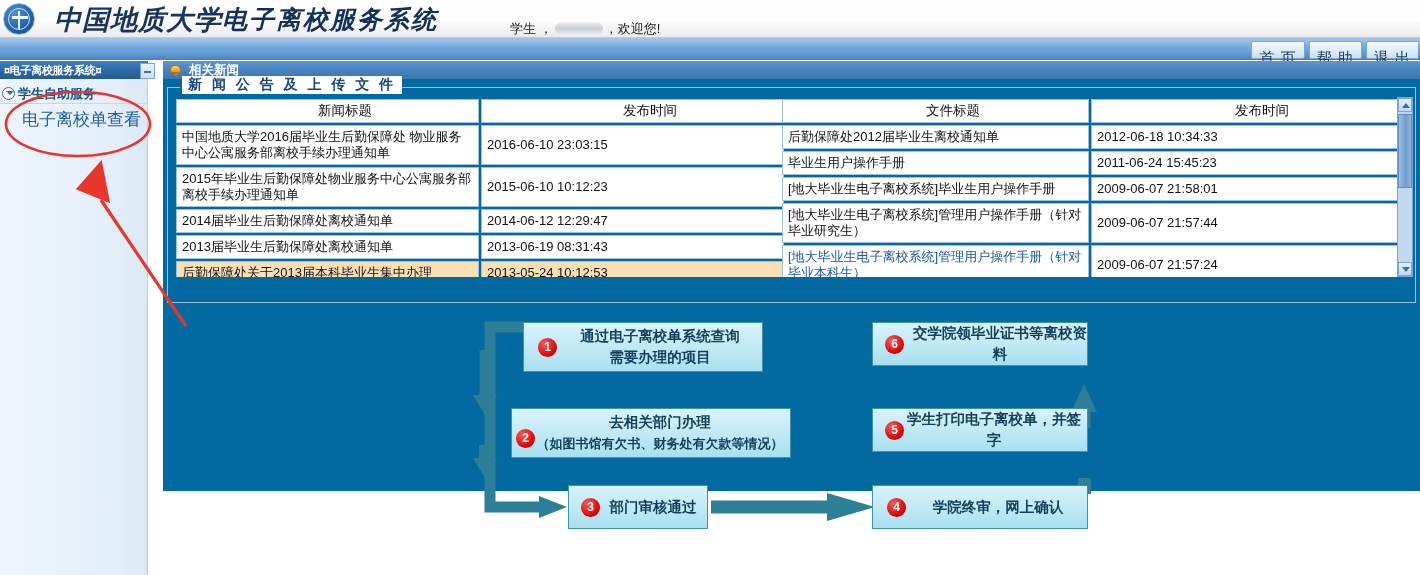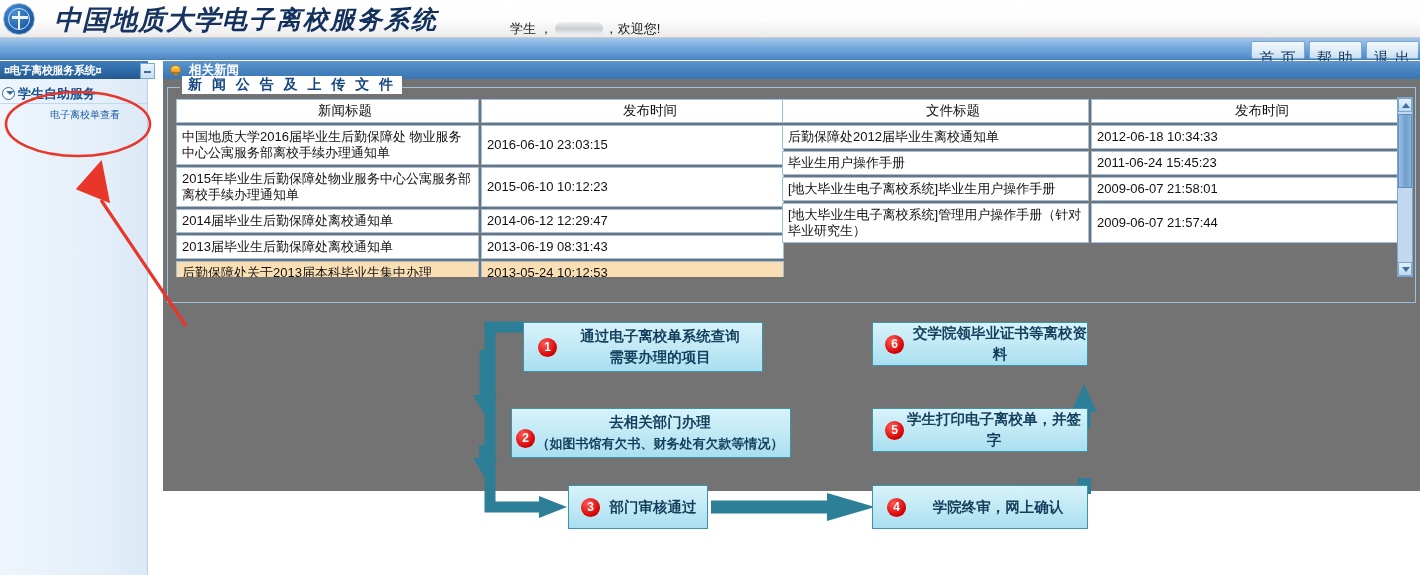--- a/index.html
+++ b/index.html
@@ -102,38 +102,38 @@
     border: 1.5px solid #2f6ba9; border-radius: 50%;
     background: #ffffff;
   }
   .side-group .chev::after {
     content: ""; position: absolute; left: 2.5px; top: 3px;
     border-left: 4px solid transparent; border-right: 4px solid transparent;
     border-top: 4px solid #2f6ba9;
   }
   .side-link {
     position: absolute; left: 0; top: 47px; width: 148px;
-    font-size: 10px; color: #1d5fa6; padding-left: 22px;
-    white-space: nowrap; cursor: pointer; text-align: center;
+    font-size: 17px; color: #1d5fa6; padding-left: 22px;
+    white-space: nowrap; cursor: pointer;
   }
 
   
   .collapse-handle {
     position: absolute; left: 140px; top: 63px; width: 15px; height: 16px;
     background: linear-gradient(to bottom,#e9f2fa,#ccdff0);
     border: 1px solid #7aa6cf;
   }
   .collapse-handle::after {
     content: ""; position: absolute; left: 3px; top: 7px; width: 7px; height: 2px; background: #3a6f9f;
   }
 
   
   .content {
     position: absolute; left: 163px; top: 61px; width: 1257px; height: 430px;
-    background: #737373;
+    background: #0369a1;
   }
   .panel-head {
     position: absolute; left: 0; top: 0; width: 1257px; height: 18px;
     background: linear-gradient(to bottom, #5e95cd, #4a85c2 45%, #3a76b4);
     color: #ffffff; font-size: 12.5px; font-weight: bold; line-height: 18px;
     padding-left: 26px; white-space: nowrap;
   }
   .panel-head .bell {
     position: absolute; left: 6px; top: 3px; width: 13px; height: 12px;
   }
@@ -340,20 +340,24 @@
                   <td class="date">2011-06-24 15:45:23</td>
                 </tr>
                 <tr>
                   <td>[地大毕业生电子离校系统]毕业生用户操作手册</td>
                   <td class="date">2009-06-07 21:58:01</td>
                 </tr>
                 <tr>
                   <td>[地大毕业生电子离校系统]管理用户操作手册（针对毕业研究生）</td>
                   <td class="date">2009-06-07 21:57:44</td>
                 </tr>
+                <tr>
+                  <td class="link">[地大毕业生电子离校系统]管理用户操作手册（针对毕业本科生）</td>
+                  <td class="date">2009-06-07 21:57:24</td>
+                </tr>
               </tbody>
           </table>
         </div>
       </div>
 
       <div class="vscroll">
         <div class="btn up">
             <span class="tri"></span>
           </div>
         <div class="thumb"></div>

